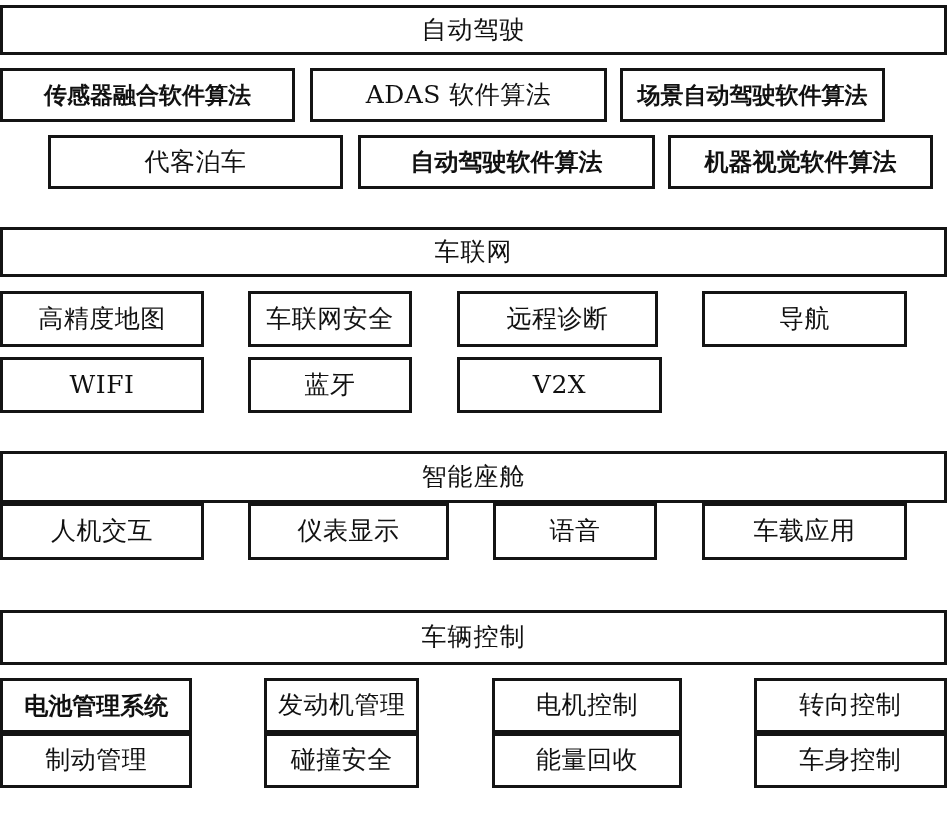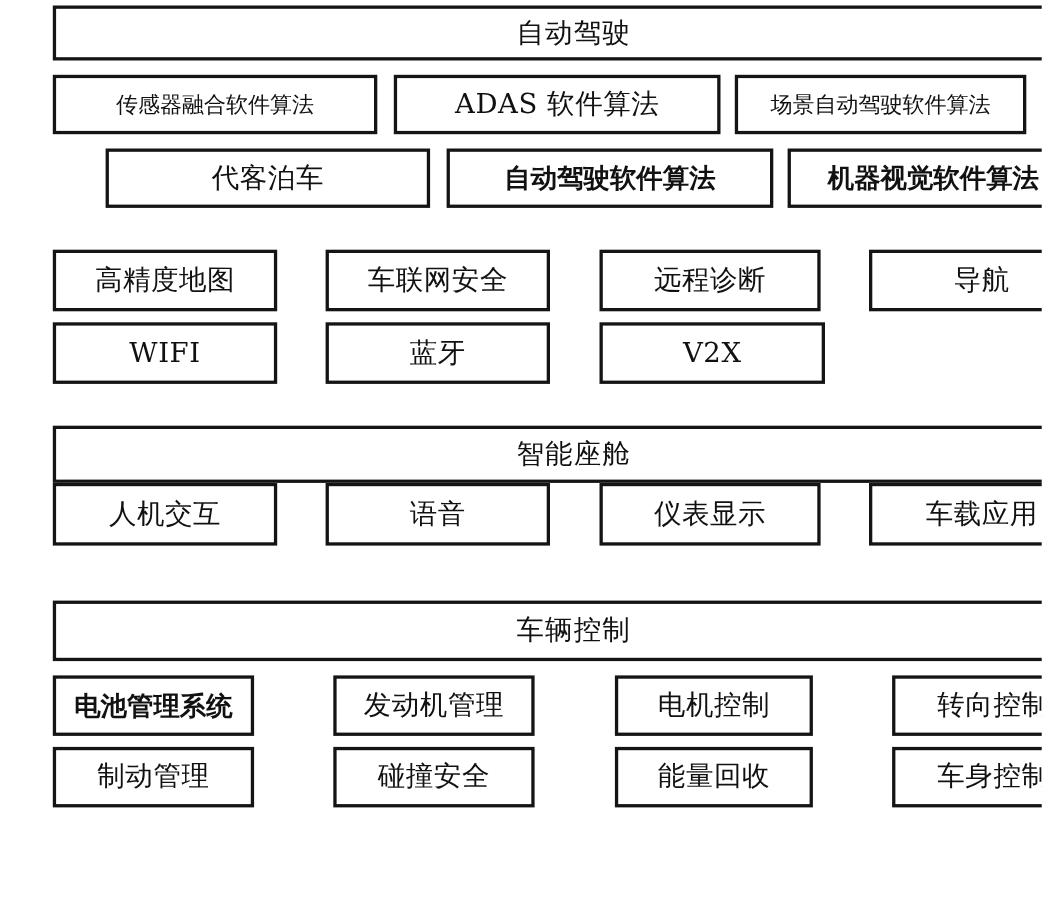--- a/index.html
+++ b/index.html
@@ -14,21 +14,20 @@
     color: #111111;
     overflow: hidden;
   }
 
   .diagram {
     width: 947px;
     height: 820px;
     box-sizing: border-box;
     display: flex;
     flex-direction: column;
-    padding-left: 48px;
   }
 
   
   .box {
     border: 3px solid #141414;
     background: #ffffff;
     box-sizing: border-box;
     display: flex;
     align-items: center;
     justify-content: center;
@@ -66,47 +65,47 @@
   #sec-autodrive .section-header { height: 50px; }
   #sec-autodrive .row { height: 54px; }
   #sec-autodrive .row.r1 { margin-top: 13px; }
   #sec-autodrive .row.r2 { margin-top: 13px; margin-left: 48px; }
   #sec-autodrive .cell.c1 { width: 295px; margin-right: 15px; }
   #sec-autodrive .cell.c2 { width: 297px; margin-right: 13px; }
   #sec-autodrive .cell.c3 { width: 265px; }
 
   
   .quad .cell.c1 { width: 204px; margin-right: 44px; }
-  .quad .cell.c2 { width: 204px; margin-right: 45px; }
+  .quad .cell.c2 { width: 164px; margin-right: 45px; }
   .quad .cell.c3 { width: 201px; margin-right: 44px; }
   .quad .cell.c4 { width: 205px; text-align: center; }
 
   
   #sec-iov { margin-top: 38px; }
   #sec-iov .section-header { height: 50px; }
   #sec-iov .row { height: 56px; }
-  #sec-iov .row.r1 { }
+  #sec-iov .row.r1 { margin-top: 14px; }
   #sec-iov .row.r2 { margin-top: 10px; }
 
   
   #sec-cockpit { margin-top: 38px; }
   #sec-cockpit .section-header { height: 52px; }
   #sec-cockpit .row { height: 57px; }
   #sec-cockpit .row.r1 { }
 
   
   #sec-vehicle { margin-top: 50px; }
   #sec-vehicle .section-header { height: 55px; }
   #sec-vehicle .row { height: 55px; gap: 28px; }
   #sec-vehicle .row.r1 { margin-top: 13px; }
-  #sec-vehicle .row.r2 { margin-top: 10px; }
+  #sec-vehicle .row.r2 { }
 
   
   .cell.long { font-size: 24px; letter-spacing: 0; font-weight: bold; }
-  .cell.xlong { font-size: 20px; letter-spacing: 0; }
+  .cell.xlong { font-size: 23px; letter-spacing: 0; font-weight: bold; }
 </style>
 </head>
 <body>
 
 <div class="diagram">
 
   <div class="section" id="sec-autodrive">
     <div class="box section-header">自动驾驶</div>
 
     <div class="row r1">
@@ -116,42 +115,43 @@
     </div>
 
     <div class="row r2">
       <div class="box cell c1">代客泊车</div>
       <div class="box cell c2 long">自动驾驶软件算法</div>
       <div class="box cell c3 long">机器视觉软件算法</div>
     </div>
   </div>
 
   <div class="section quad" id="sec-iov">
+    <div class="box section-header">车联网</div>
 
     <div class="row r1">
       <div class="box cell c1">高精度地图</div>
       <div class="box cell c2">车联网安全</div>
       <div class="box cell c3">远程诊断</div>
       <div class="box cell c4">导航</div>
     </div>
 
     <div class="row r2">
       <div class="box cell c1">WIFI</div>
       <div class="box cell c2">蓝牙</div>
       <div class="box cell c4">V2X</div>
     </div>
   </div>
 
   <div class="section quad" id="sec-cockpit">
     <div class="box section-header">智能座舱</div>
 
     <div class="row r1">
       <div class="box cell c1">人机交互</div>
+      <div class="box cell c3">仪表显示</div>
       <div class="box cell c2">语音</div>
-      <div class="box cell c3">仪表显示</div>
       <div class="box cell c4">车载应用</div>
     </div>
   </div>
 
   <div class="section quad" id="sec-vehicle">
     <div class="box section-header">车辆控制</div>
 
     <div class="row r1">
       <div class="box cell c1 long">电池管理系统</div>
       <div class="box cell c2">发动机管理</div>

